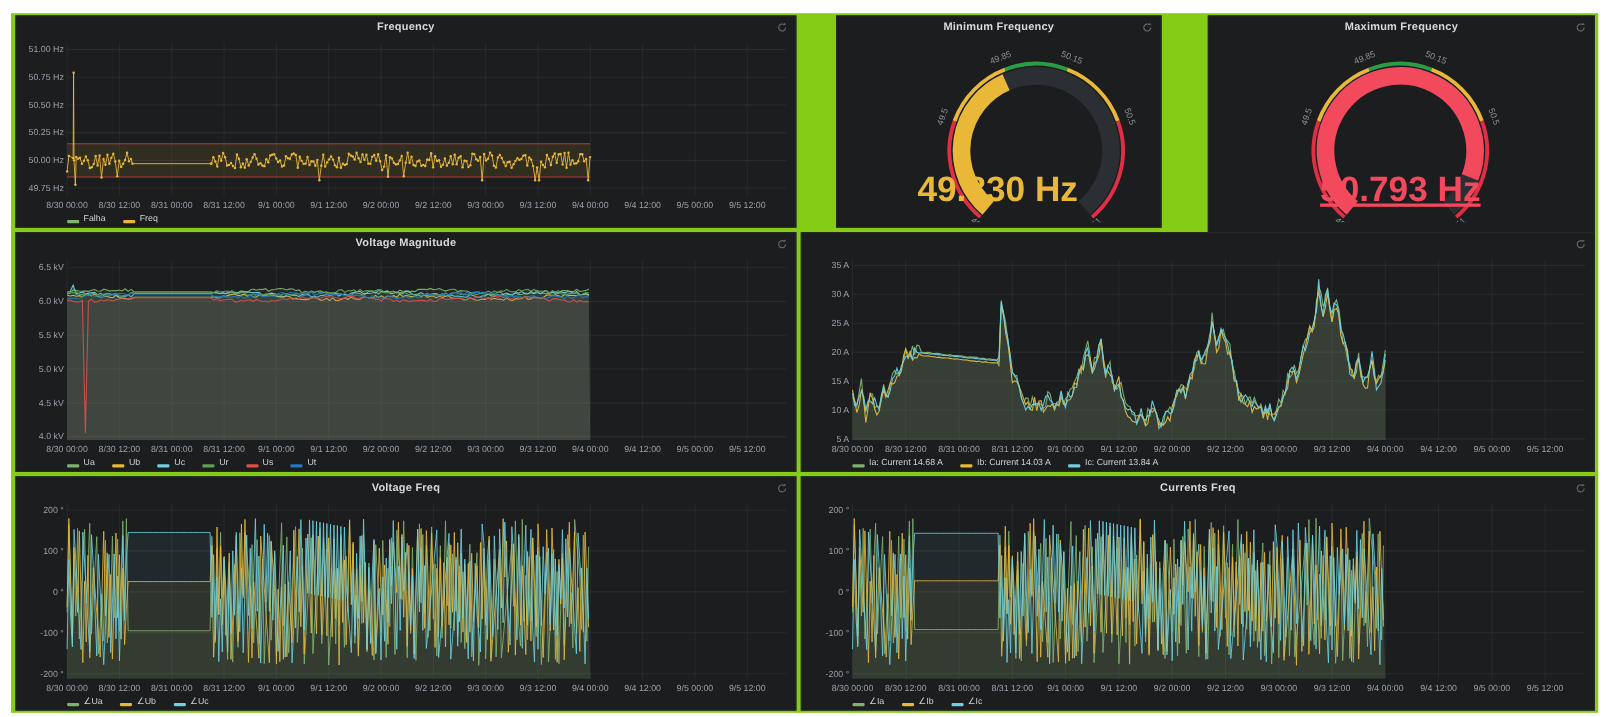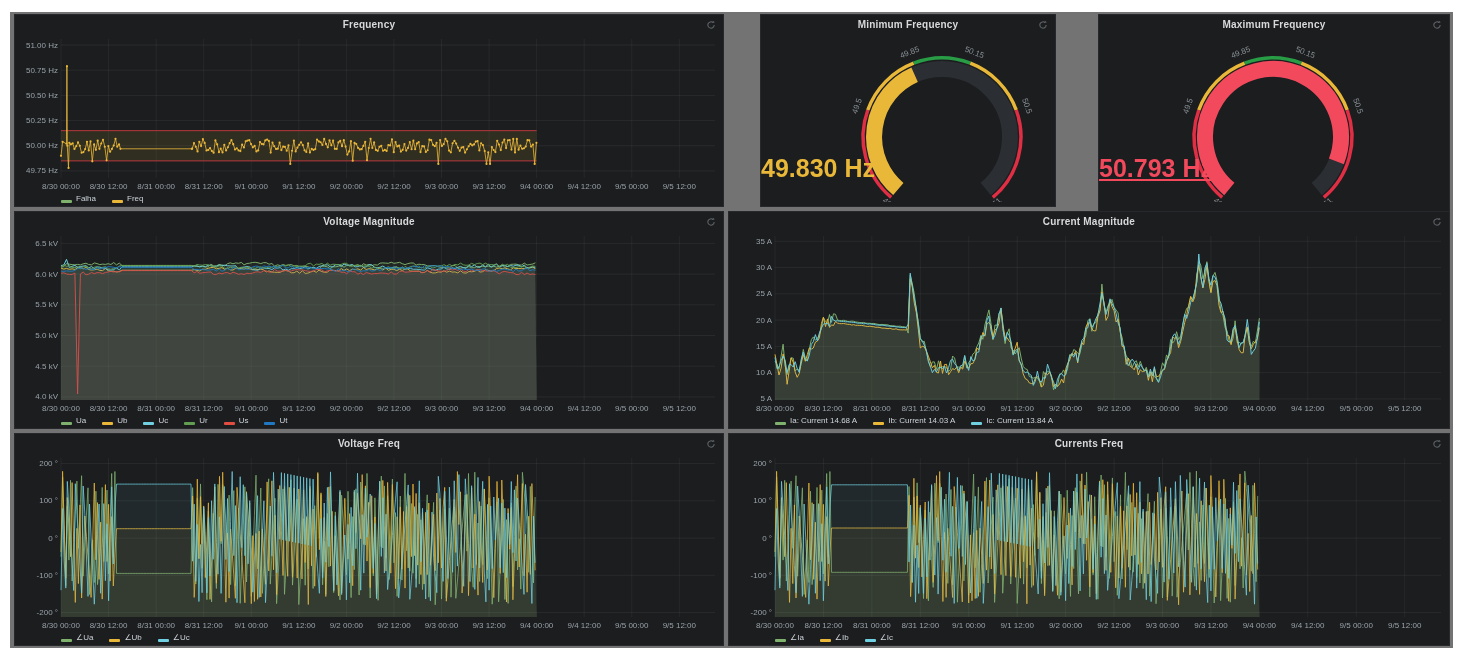--- a/index.html
+++ b/index.html
@@ -1,36 +1,36 @@
 <!DOCTYPE html>
 <html><head>
 <meta charset="utf-8">
 <style>
   html,body{margin:0;padding:0}
   body{width:1463px;height:652px;background:#ffffff;position:relative;overflow:hidden;
        font-family:"Liberation Sans",sans-serif}
-  .dash{position:absolute;left:10px;top:12px;width:1443px;height:636px;background:#737373}
+  .dash{position:absolute;left:10px;top:12px;width:1443px;height:636px;background:#84cc16}
   .panel{position:absolute;background:#1b1d1f;border:1px solid #26282b;box-sizing:border-box}
   .p0{left:4px;top:2px;width:710px;height:193px}
   .p1{left:750px;top:2px;width:296px;height:193px}
   .p2{left:1088px;top:2px;width:352px;height:241px}
   .p3{left:4px;top:199px;width:710px;height:218px}
   .p4{left:718px;top:199px;width:722px;height:218px}
   .p5{left:4px;top:421px;width:710px;height:213px}
   .p6{left:718px;top:421px;width:722px;height:213px}
   .ptitle{position:absolute;top:4px;left:0;right:0;text-align:center;font-size:10px;
           font-weight:700;color:#d8d9da;letter-spacing:.2px}
   .refresh{position:absolute;top:5px;right:7px;width:10px;height:10px;opacity:.55;cursor:pointer}
   .chart{position:absolute;left:0;right:2px;top:19px;bottom:15px}
   .gauge .chart{bottom:4px}
   .legend{position:absolute;left:46px;bottom:1px;height:13px;display:flex;align-items:center;
           gap:16px;font-size:8px;color:#ced3d8;white-space:nowrap}
   .legend .it{display:flex;align-items:flex-end;gap:4px;cursor:pointer}
   .legend .sw{width:11px;height:3px;border-radius:1px;display:inline-block}
-  .gval{position:absolute;left:0;right:0;text-align:left;font-weight:700;font-size:25px}
+  .gval{position:absolute;left:0;right:0;text-align:center;font-weight:700;font-size:32px}
   svg text.ax{font-size:8px;fill:#99a1a8;font-family:"Liberation Sans",sans-serif}
   svg text.gtick{font-size:8px;fill:#8b9196;font-family:"Liberation Sans",sans-serif}
 </style>
 </head>
 <body>
 
 <div class="dash">
 
   <div class="panel p0">
     <div class="ptitle">Frequency</div>
@@ -459,21 +459,20 @@
           <span>Us</span>
         </span>
         <span class="it">
           <span class="sw" style="background: rgb(31, 120, 193);"></span>
           <span>Ut</span>
         </span>
       </div>
   </div>
 
   <div class="panel p4">
-    <div class="ptitle">Current Magnitude</div>
     <svg class="refresh" viewBox="0 0 12 12">
       <path d="M9.8 6a3.8 3.8 0 1 1-1.4-2.94" fill="none" stroke="#9aa0a6" stroke-width="1.3"></path>
       <path d="M8.2 0.8 L10.6 2.6 L7.9 3.6 Z" fill="#9aa0a6"></path>
       </svg>
     <div class="chart"><svg width="718" height="182">
           <line x1="46" y1="5" x2="46" y2="169" stroke="rgba(255,255,255,0.05)"></line>
           <text x="46" y="180" text-anchor="middle" class="ax">8/30 00:00</text>
           <line x1="94.43636363636364" y1="5" x2="94.43636363636364" y2="169" stroke="rgba(255,255,255,0.05)"></line>
           <text x="94.43636363636364" y="180" text-anchor="middle" class="ax">8/30 12:00</text>
           <line x1="142.87272727272727" y1="5" x2="142.87272727272727" y2="169" stroke="rgba(255,255,255,0.05)"></line>

